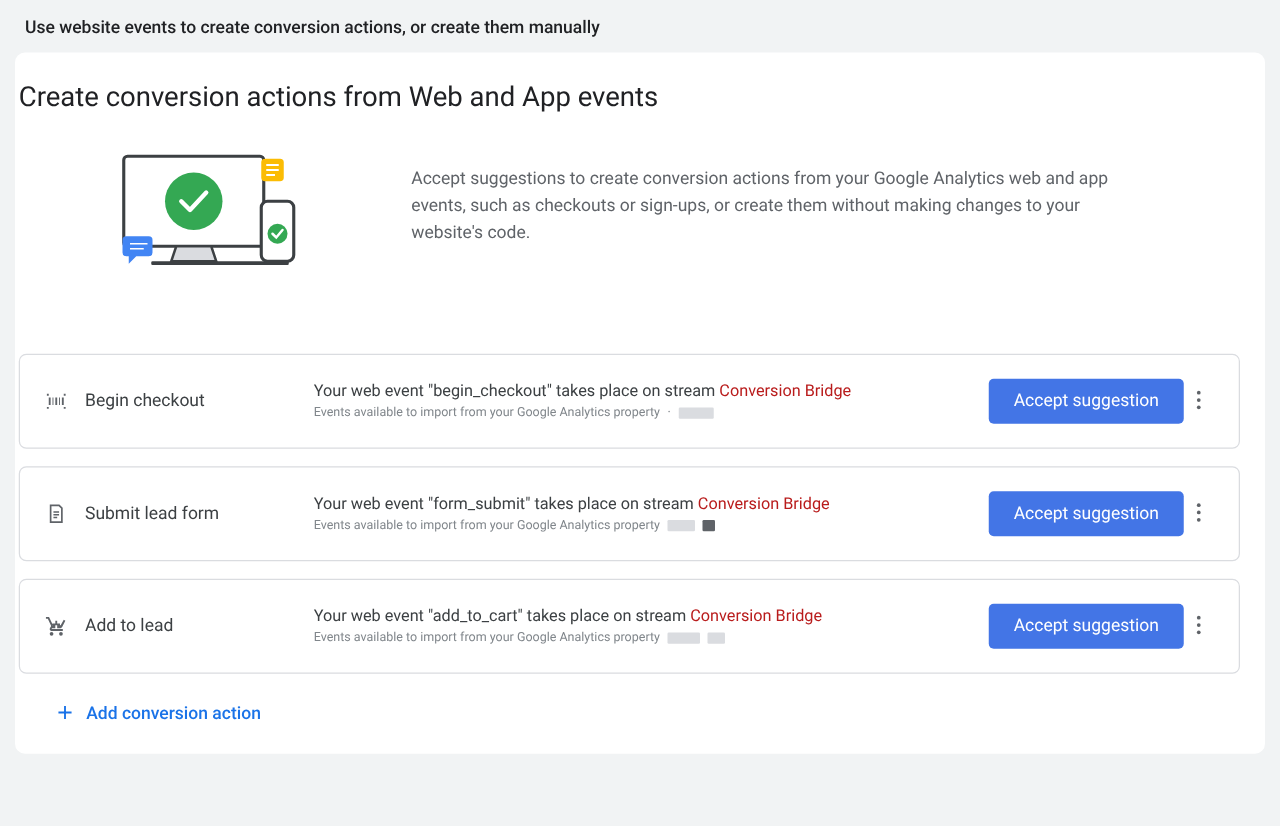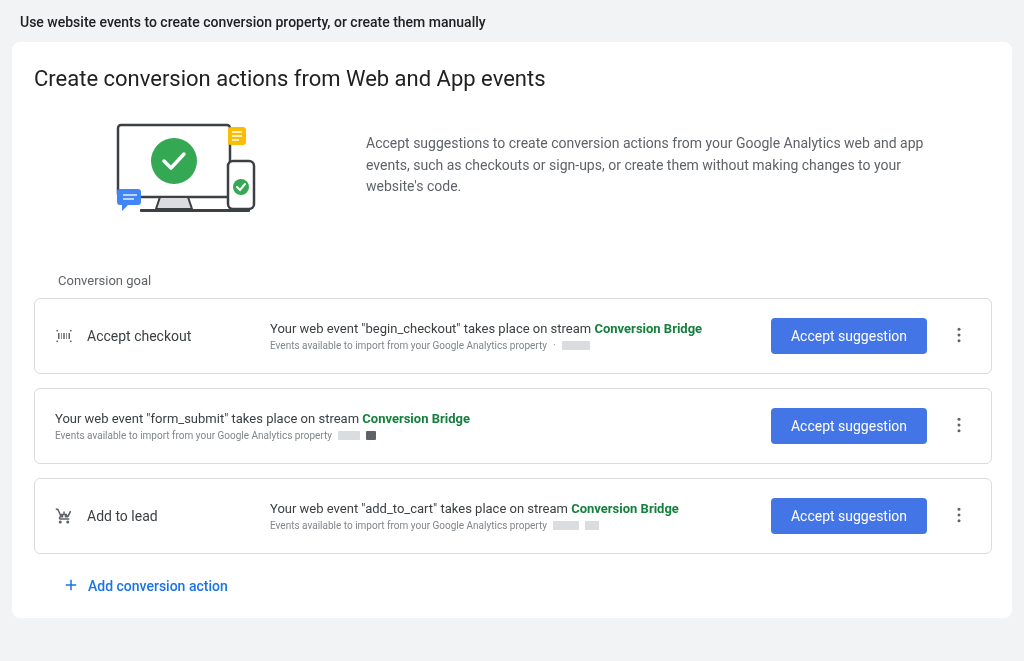--- a/index.html
+++ b/index.html
@@ -14,33 +14,33 @@
     .page-header {
       padding: 14px 20px 12px 20px;
       font-size: 14px;
       font-weight: 500;
       color: #202124;
     }
     .card {
       background: #fff;
       margin: 0 12px 12px 12px;
       border-radius: 8px;
-      padding: 24px 20px 20px 22px;
+      padding: 24px 20px 20px 3px;
     }
     .card-title {
       font-size: 22px;
       font-weight: 400;
       color: #202124;
       margin-bottom: 28px;
       letter-spacing: 0;
     }
     .hero {
       display: flex;
       align-items: flex-start;
-      gap: 86px;
+      gap: 68px;
       margin-bottom: 44px;
       padding-left: 76px;
     }
     .hero-illustration {
       flex-shrink: 0;
       width: 170px;
       height: 110px;
       position: relative;
     }
     .hero-text {
@@ -91,41 +91,40 @@
     .details-cell {
       flex: 1;
       display: flex;
       flex-direction: column;
       gap: 4px;
     }
     .details-primary {
       font-size: 13px;
       color: #3c4043;
     }
-    .details-primary .stream-name { font-weight: 700; color:#15803d; }
+    .details-primary .stream-name { font-weight: 400; color:#b91c1c; }
     .details-secondary {
       font-size: 10px;
       color: #80868b;
       display: flex;
       align-items: center;
       gap: 6px;
     }
     .redacted {
       display: inline-block;
       height: 9px;
       background: #dadce0;
       border-radius: 1px;
     }
     .actions-cell {
       width: 210px;
       flex-shrink: 0;
       display: flex;
       align-items: center;
       justify-content: flex-end;
-      gap: 20px;
     }
     .accept-btn {
       background: #4375e6;
       color: #fff;
       border: none;
       border-radius: 4px;
       padding: 0 18px;
       height: 36px;
       font-size: 14px;
       font-family: inherit;
@@ -152,21 +151,21 @@
       font-size: 14px;
       font-weight: 500;
       padding: 8px 4px 4px 28px;
       cursor: pointer;
     }
     .plus-icon { width:18px; height:18px; }
   </style>
 </head>
 <body>
 
-<div class="page-header">Use website events to create conversion property, or create them manually</div>
+<div class="page-header">Use website events to create conversion actions, or create them manually</div>
 
 <div class="card">
   <h1 class="card-title">Create conversion actions from Web and App events</h1>
 
   <div class="hero">
     <div class="hero-illustration">
       <svg viewBox="0 0 170 110" width="170" height="110">
 
         <rect x="8" y="6" width="112" height="72" rx="3" fill="#fff" stroke="#3c4043" stroke-width="2.5"></rect>
 
@@ -187,33 +186,32 @@
 
         <rect x="118" y="42" width="26" height="48" rx="5" fill="#fff" stroke="#3c4043" stroke-width="2.5"></rect>
         <circle cx="131" cy="68" r="8" fill="#34a853"></circle>
         <path d="M127 68 l3 3 l5 -6" stroke="#fff" stroke-width="2" fill="none" stroke-linecap="round"></path>
       </svg>
     </div>
     <p class="hero-text">Accept suggestions to create conversion actions from your Google Analytics web and app events, such as checkouts or sign-ups, or create them without making changes to your website's code.</p>
   </div>
 
   <div class="table-header">
-    <div class="col-goal">Conversion goal</div>
     <div class="col-actions"></div>
   </div>
 
   
   <div class="suggestion-row">
     <div class="goal-cell">
       <span class="goal-icon">
         <svg viewBox="0 0 24 24" width="18" height="18">
             <path fill="currentColor" d="M2 4h2v2H2V4m0 14h2v2H2v-2M20 4h2v2h-2V4m0 14h2v2h-2v-2M4 8h2v8H4V8m4 0h1v8H8V8m3 0h2v8h-2V8m4 0h1v8h-1V8m3 0h2v8h-2V8Z"></path>
           </svg>
       </span>
-      <span class="goal-label">Accept checkout</span>
+      <span class="goal-label">Begin checkout</span>
     </div>
     <div class="details-cell">
       <div class="details-primary">
         <span>Your web event "</span><span>begin_checkout</span><span>" takes place on stream </span><span class="stream-name">Conversion Bridge</span>
       </div>
       <div class="details-secondary">
         <span>Events available to import from your Google Analytics property</span>
           <span>·</span>
           <span class="redacted" style="width:28px"></span>
       </div>
@@ -227,20 +225,29 @@
               <circle cx="12" cy="12" r="1.8" fill="currentColor"></circle>
               <circle cx="12" cy="19" r="1.8" fill="currentColor"></circle>
             </svg>
         </span>
       </button>
     </div>
   </div>
 
   
   <div class="suggestion-row">
+    <div class="goal-cell">
+      <span class="goal-icon">
+        <svg viewBox="0 0 24 24" width="18" height="18">
+            <path fill="none" stroke="currentColor" stroke-width="1.8" d="M6 3h9l3 3v15H6z"></path>
+            <path stroke="currentColor" stroke-width="1.6" d="M9 10h6M9 13h6M9 16h4"></path>
+          </svg>
+      </span>
+      <span class="goal-label">Submit lead form</span>
+    </div>
     <div class="details-cell">
       <div class="details-primary">
         <span>Your web event "</span><span>form_submit</span><span>" takes place on stream </span><span class="stream-name">Conversion Bridge</span>
       </div>
       <div class="details-secondary">
         <span>Events available to import from your Google Analytics property</span>
           <span class="redacted" style="width:22px"></span>
           <span class="redacted" style="width:10px;background:#5f6368"></span>
       </div>
     </div>

